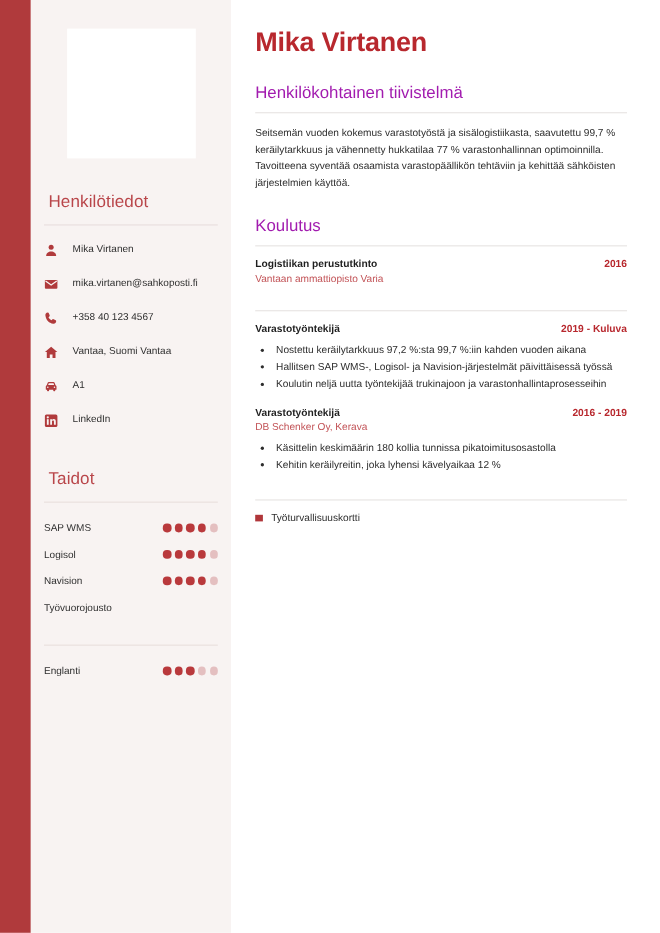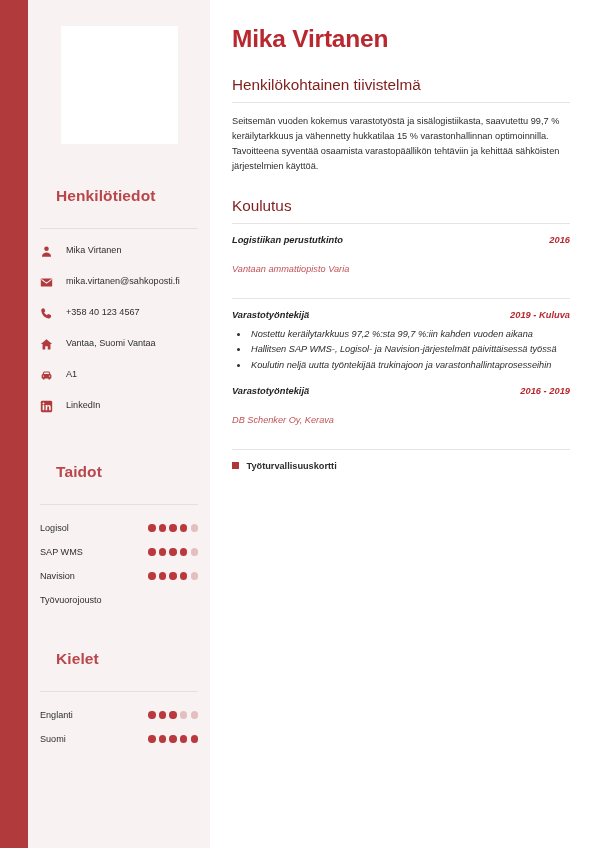--- a/index.html
+++ b/index.html
@@ -47,22 +47,22 @@
   }
   .photo {
     width: 117px;
     height: 118px;
     background: #ffffff;
   }
 
   .side-section-title {
     color: #b9464a;
     font-size: 15.5px;
-    font-weight: 700;
-    margin: 16px;
+    font-weight: 400;
+    margin: 4px;
     padding: 0 0 7px 0;
     letter-spacing: 0.1px;
   }
   .side-divider {
     height: 1px;
     background: #e8dedd;
     margin: 0 0 11px 0;
   }
   .sec-personal { padding-top: 27px; }
   .sec-skills   { padding-top: 21px; }
@@ -119,21 +119,21 @@
   }
   .cv-name {
     color: #b8282e;
     font-size: 24.5px;
     font-weight: bold;
     margin: 0;
     letter-spacing: -0.2px;
     line-height: 1.1;
   }
   .main-section-title {
-    color: #7f1d1d;
+    color: #a21caf;
     font-size: 15.3px;
     font-weight: 400;
     margin: 0;
     padding: 0 0 8px 0;
   }
   .sec-summary { padding-top: 23px; }
   .sec-edu     { padding-top: 23px; }
   .sec-exp     { padding-top: 22px; }
   .sec-cert    { padding-top: 22px; }
   .main-divider {
@@ -142,21 +142,21 @@
     margin-bottom: 11px;
   }
   .summary-text {
     font-size: 9.2px;
     line-height: 1.62;
     color: #2d2d2d;
     margin: 0;
   }
 
   
-  .entry { margin-bottom: 2px; font-style: italic; }
+  .entry { margin-bottom: 2px; }
   .entry + .entry { margin-top: 13px; }
   .entry-head {
     display: flex;
     justify-content: space-between;
     align-items: baseline;
   }
   .entry-title {
     font-size: 9.3px;
     font-weight: bold;
     color: #1f1f1f;
@@ -165,41 +165,40 @@
     font-size: 9.3px;
     font-weight: bold;
     color: #b8282e;
     white-space: nowrap;
     padding-left: 10px;
     text-align: center;
   }
   .entry-org {
     font-size: 9.2px;
     color: #c25357;
-    margin-top: 19px;
+    margin-top: 3px;
   }
   .bullets {
     margin: 8px 0 0 0;
     padding-left: 17px;
   }
   .bullets li {
     font-size: 9.2px;
     color: #2d2d2d;
     line-height: 1.52;
     margin-bottom: 1.5px;
     padding-left: 2px;
   }
   .bullets li::marker { font-size: 9px; }
 
   
   .cert-row {
     display: flex;
     align-items: center;
     margin-top: 1px;
-    font-weight: bold;
   }
   .cert-square {
     width: 6.5px;
     height: 6.5px;
     background: #b0363a;
     flex: 0 0 6.5px;
     margin-right: 8px;
   }
   .cert-text {
     font-size: 9.2px;
@@ -284,31 +283,31 @@
         </div>
 
       </div>
     </section>
 
     <section class="sec-skills">
       <h2 class="side-section-title">Taidot</h2>
       <div class="side-divider"></div>
       <div id="skills-list">
           <div class="rate-row">
-            <span class="rate-label">Logisol</span>
+            <span class="rate-label">SAP WMS</span>
             <span class="dots">
               <span class="dot on"></span>
               <span class="dot on"></span>
               <span class="dot on"></span>
               <span class="dot on"></span>
               <span class="dot"></span>
             </span>
           </div>
           <div class="rate-row">
-            <span class="rate-label">SAP WMS</span>
+            <span class="rate-label">Logisol</span>
             <span class="dots">
               <span class="dot on"></span>
               <span class="dot on"></span>
               <span class="dot on"></span>
               <span class="dot on"></span>
               <span class="dot"></span>
             </span>
           </div>
           <div class="rate-row">
             <span class="rate-label">Navision</span>
@@ -320,56 +319,45 @@
               <span class="dot"></span>
             </span>
           </div>
           <div class="rate-row">
             <span class="rate-label">Työvuorojousto</span>
           </div>
         </div>
     </section>
 
     <section class="sec-langs">
-      <h2 class="side-section-title">Kielet</h2>
       <div class="side-divider"></div>
       <div id="langs-list">
           <div class="rate-row">
             <span class="rate-label">Englanti</span>
             <span class="dots">
               <span class="dot on"></span>
               <span class="dot on"></span>
               <span class="dot on"></span>
               <span class="dot"></span>
               <span class="dot"></span>
             </span>
           </div>
-          <div class="rate-row">
-            <span class="rate-label">Suomi</span>
-            <span class="dots">
-              <span class="dot on"></span>
-              <span class="dot on"></span>
-              <span class="dot on"></span>
-              <span class="dot on"></span>
-              <span class="dot on"></span>
-            </span>
-          </div>
         </div>
     </section>
 
   </aside>
 
   <main class="main">
 
     <h1 class="cv-name">Mika Virtanen</h1>
 
     <section class="sec-summary">
       <h2 class="main-section-title">Henkilökohtainen tiivistelmä</h2>
       <div class="main-divider"></div>
-      <p class="summary-text">Seitsemän vuoden kokemus varastotyöstä ja sisälogistiikasta, saavutettu 99,7 % keräilytarkkuus ja vähennetty hukkatilaa 15 % varastonhallinnan optimoinnilla. Tavoitteena syventää osaamista varastopäällikön tehtäviin ja kehittää sähköisten järjestelmien käyttöä.</p>
+      <p class="summary-text">Seitsemän vuoden kokemus varastotyöstä ja sisälogistiikasta, saavutettu 99,7 % keräilytarkkuus ja vähennetty hukkatilaa 77 % varastonhallinnan optimoinnilla. Tavoitteena syventää osaamista varastopäällikön tehtäviin ja kehittää sähköisten järjestelmien käyttöä.</p>
     </section>
 
     <section class="sec-edu">
       <h2 class="main-section-title">Koulutus</h2>
       <div class="main-divider"></div>
       <div id="education-list">
           <div class="entry">
             <div class="entry-head">
               <span class="entry-title">Logistiikan perustutkinto</span>
               <span class="entry-date">2016</span>
@@ -392,20 +380,24 @@
               <li>Hallitsen SAP WMS-, Logisol- ja Navision-järjestelmät päivittäisessä työssä</li>
               <li>Koulutin neljä uutta työntekijää trukinajoon ja varastonhallintaprosesseihin</li>
             </ul>
           </div>
           <div class="entry">
             <div class="entry-head">
               <span class="entry-title">Varastotyöntekijä</span>
               <span class="entry-date">2016 - 2019</span>
             </div>
             <div class="entry-org">DB Schenker Oy, Kerava</div>
+            <ul class="bullets">
+              <li>Käsittelin keskimäärin 180 kollia tunnissa pikatoimitusosastolla</li>
+              <li>Kehitin keräilyreitin, joka lyhensi kävelyaikaa 12 %</li>
+            </ul>
           </div>
         </div>
     </section>
 
     <section class="sec-cert">
       <div class="main-divider"></div>
       <div id="certificates-list">
           <div class="cert-row">
             <span class="cert-square"></span>
             <span class="cert-text">Työturvallisuuskortti</span>

